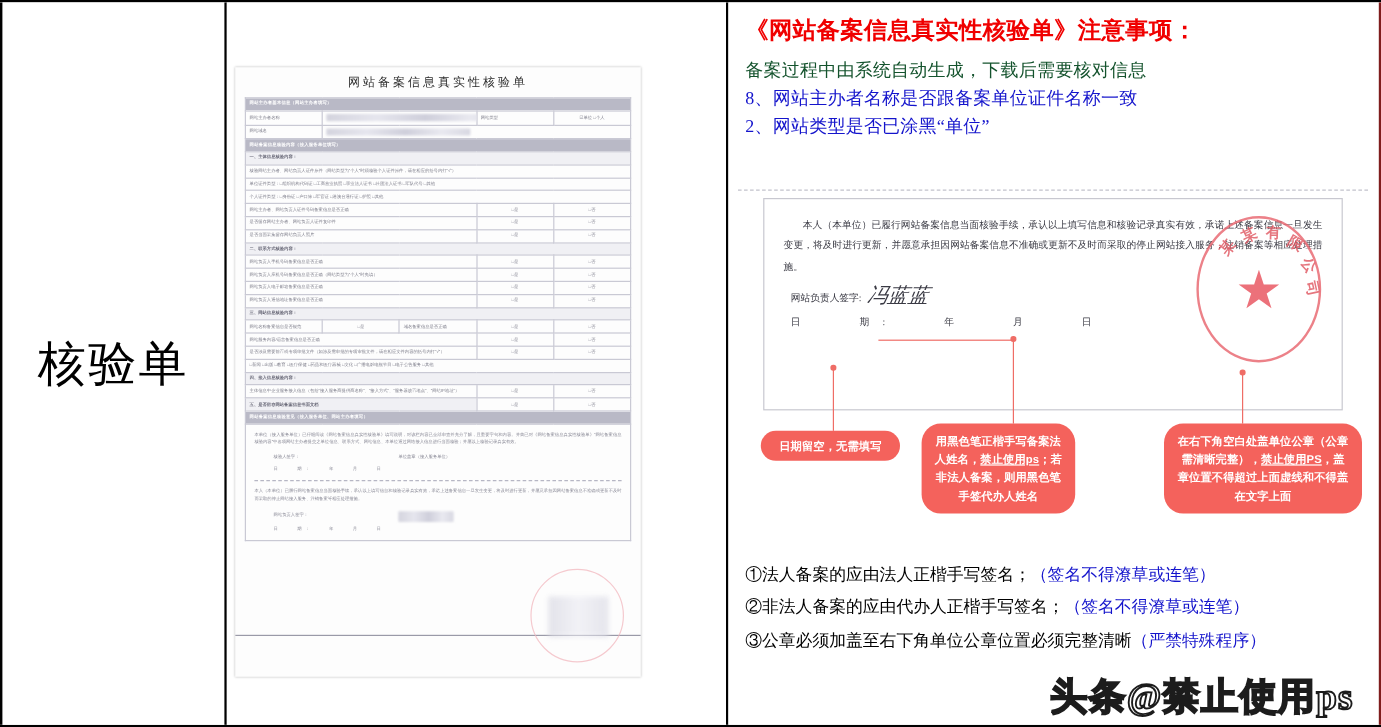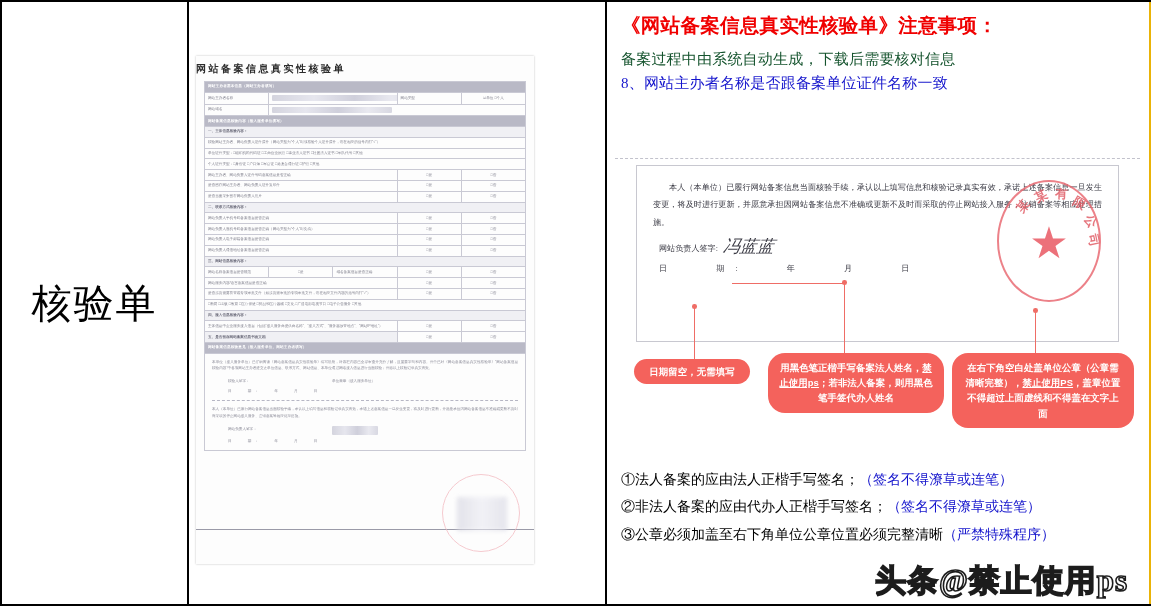--- a/index.html
+++ b/index.html
@@ -35,21 +35,21 @@
   }
   .cell-doc {
     width: 418px;
     border-right: 2px solid #000;
     position: relative;
     background: #fff;
     overflow: hidden;
   }
   .cell-notes {
     flex: 1;
-    border-right: 2px solid #eab308;
+    border-right: 2px solid #7f1d1d;
     position: relative;
     background: #fff;
     overflow: hidden;
   }
 
   .big-label {
     font-family: "Liberation Serif", serif;
     font-size: 40px;
     letter-spacing: 2px;
     color: #000;
@@ -58,24 +58,24 @@
   
   .doc-sheet {
     position: absolute;
     left: 7px; top: 54px;
     width: 338px; height: 508px;
     background: #fdfdfd;
     box-shadow: 0 0 2px rgba(0,0,0,.25);
     overflow: hidden;
   }
   .doc-title {
-    text-align: left;
+    text-align: center;
     font-family: "Liberation Serif", serif;
     font-size: 10px;
-    font-weight: bold;
+    font-weight: normal;
     letter-spacing: 2.5px;
     color: #2c2c2c;
     padding: 6px 0 5px;
   }
   .doc-table {
     width: 322px;
     margin: 0 auto;
     border-collapse: collapse;
     font-size: 3.6px;
     color: #7f7f8c;
@@ -249,22 +249,22 @@
     font-size: 9.4px;
     line-height: 1.62;
     padding: 7px 11px;
     font-family: Liberation Sans, sans-serif;
     font-weight: bold;
     text-align: center;
     letter-spacing: .1px;
   }
   .bubble u { text-decoration: underline; }
   .b1 { left: 27px;  top: 357px; width: 116px; border-radius: 14px; padding: 5px 9px; }
-  .b2 { left: 161px; top: 351px; width: 176px; border-radius: 17px; }
-  .b3 { left: 345px; top: 351px; width: 182px; }
+  .b2 { left: 161px; top: 351px; width: 128px; }
+  .b3 { left: 363px; top: 351px; width: 165px; }
 
   .lead {
     position: absolute;
     width: 1.3px;
     background: #ef6d66;
   }
   .lead::before {
     content: "";
     position: absolute;
     left: -2px; top: -3px;
@@ -475,20 +475,21 @@
           <span class="star">★</span>
         </div>
       </div>
     </div>
 
     <div class="cell-notes">
       <div class="notes-inner">
         <div class="notes-title">《网站备案信息真实性核验单》注意事项：</div>
         <div class="notes-line">备案过程中由系统自动生成，下载后需要核对信息</div>
         <div class="notes-line blue">8、网站主办者名称是否跟备案单位证件名称一致</div>
+        <div class="notes-line blue">2、网站类型是否已涂黑“单位”</div>
       </div>
 
       <div class="decl-card">
         <div class="dash-top"></div>
         <div class="decl-text">本人（本单位）已履行网站备案信息当面核验手续，承认以上填写信息和核验记录真实有效，承诺上述备案信息一旦发生变更，将及时进行更新，并愿意承担因网站备案信息不准确或更新不及时而采取的停止网站接入服务，注销备案等相应处理措施。</div>
         <div class="decl-sig">
           <span>网站负责人签字:</span>
           <span class="handsign">冯蓝蓝</span>
         </div>
         <div class="decl-date">日　　期:　　年　　月　　日</div>

